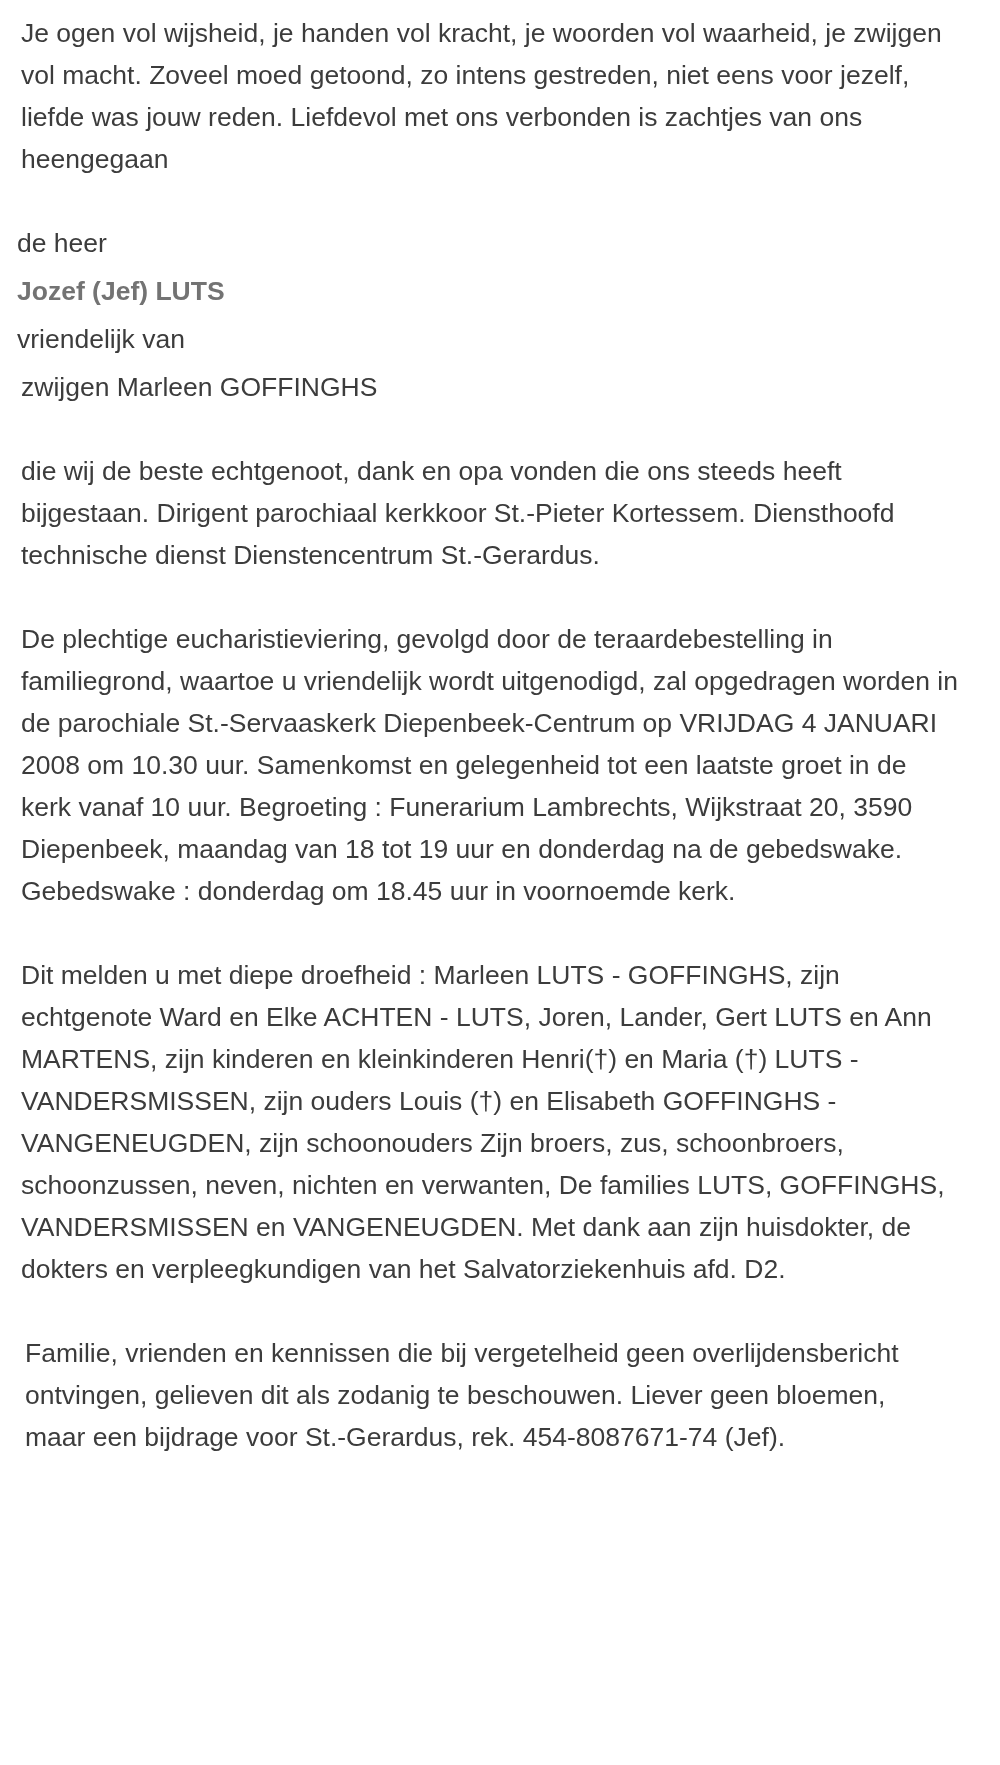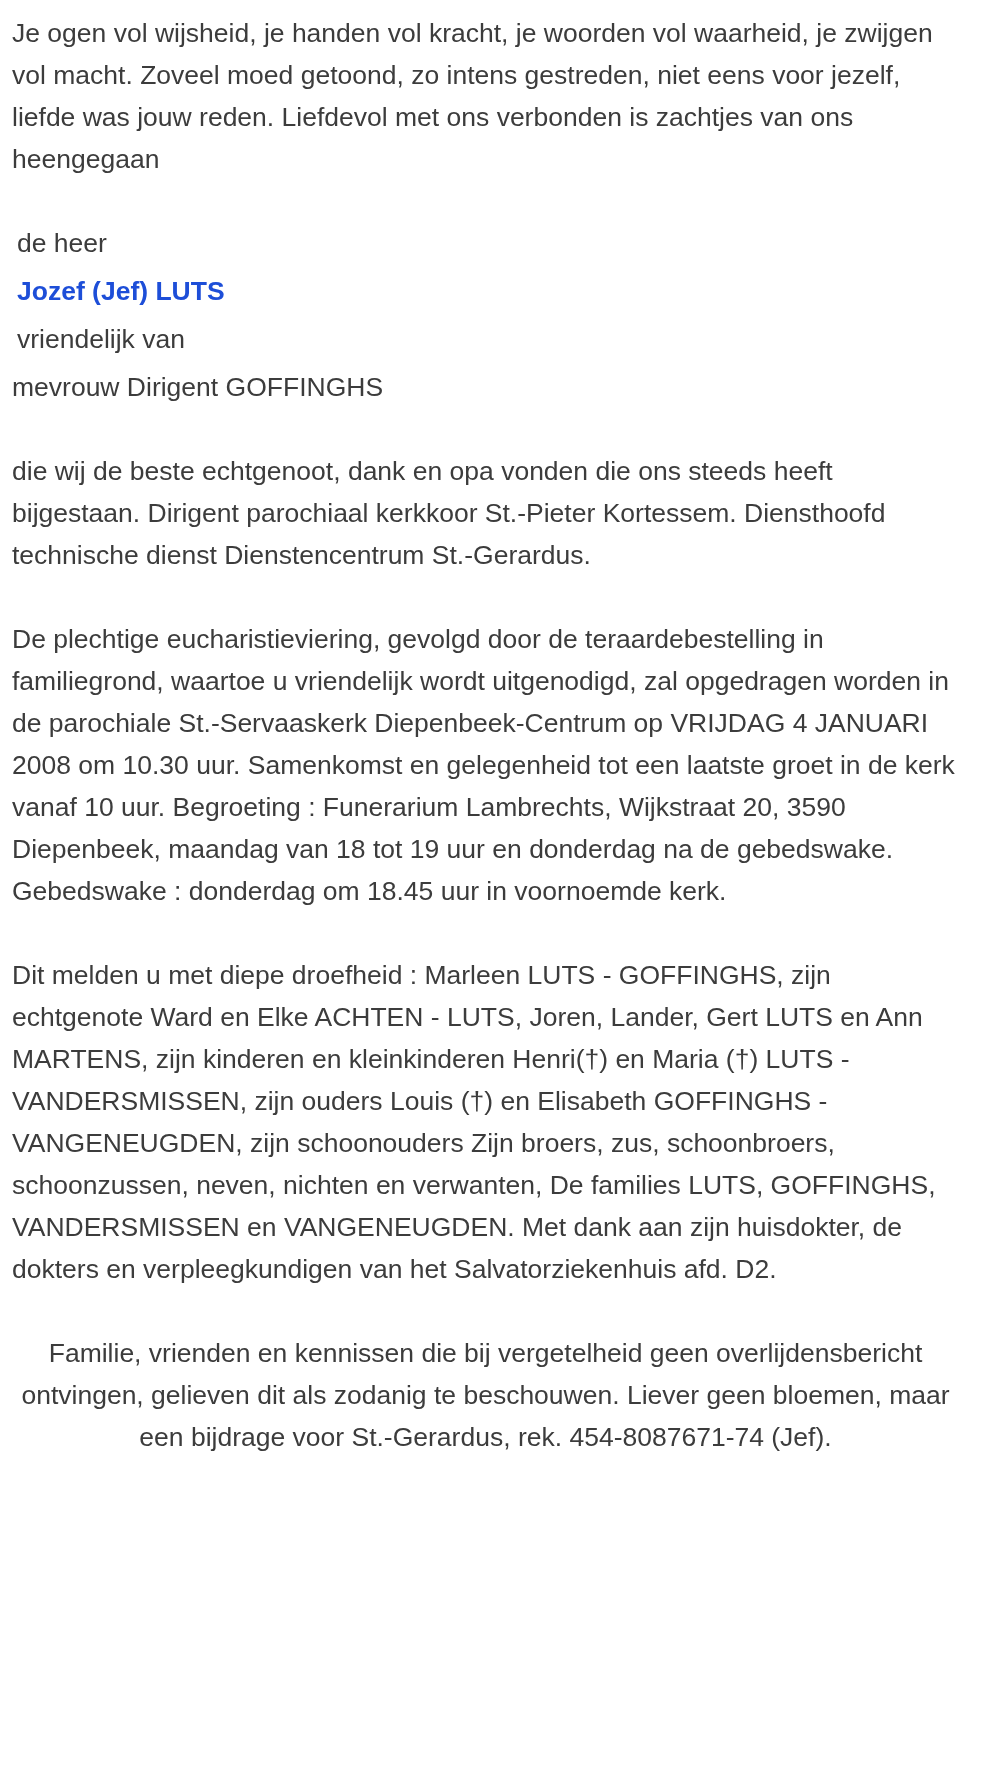--- a/index.html
+++ b/index.html
@@ -16,48 +16,47 @@
     min-height: 1765px;
     padding: 12px 38px 20px 9px;
     font-family: "Liberation Sans", sans-serif;
     font-size: 26.5px;
     line-height: 42px;
     font-weight: 400;
     color: #3c3c3c;
     text-align: left;
   }
   .para {
-    margin: 0 0 42px 3px;
+    margin: 0 0 42px 12px;
   }
   .tight {
     margin: 0 0 6px 8px;
   }
   .last {
-    margin: 0;
-    text-align: center;
+    margin: 16px;
   }
   .name-bold {
     font-weight: 700;
-    color: #1d4ed8;
+    color: #737373;
   }
 </style>
 </head>
 <body>
 
 <div class="obituary">
 
   <p class="para">Je ogen vol wijsheid, je handen vol kracht, je woorden vol waarheid, je zwijgen vol macht. Zoveel moed getoond, zo intens gestreden, niet eens voor jezelf, liefde was jouw reden. Liefdevol met ons verbonden is zachtjes van ons heengegaan</p>
 
   <p class="tight">de heer</p>
 
   <p class="tight name-bold">Jozef (Jef) LUTS</p>
 
   <p class="tight">vriendelijk van</p>
 
-  <p class="para">mevrouw Dirigent GOFFINGHS</p>
+  <p class="para">zwijgen Marleen GOFFINGHS</p>
 
   <p class="para">die wij de beste echtgenoot, dank en opa vonden die ons steeds heeft bijgestaan. Dirigent parochiaal kerkkoor St.-Pieter Kortessem. Diensthoofd technische dienst Dienstencentrum St.-Gerardus.</p>
 
 
   <p class="para">De plechtige eucharistieviering, gevolgd door de teraardebestelling in familiegrond, waartoe u vriendelijk wordt uitgenodigd, zal opgedragen worden in de parochiale St.-Servaaskerk Diepenbeek-Centrum op VRIJDAG 4 JANUARI 2008 om 10.30 uur. Samenkomst en gelegenheid tot een laatste groet in de kerk vanaf 10 uur. Begroeting : Funerarium Lambrechts, Wijkstraat 20, 3590 Diepenbeek, maandag van 18 tot 19 uur en donderdag na de gebedswake. Gebedswake : donderdag om 18.45 uur in voornoemde kerk.</p>
 
   <p class="para">Dit melden u met diepe droefheid : Marleen LUTS - GOFFINGHS, zijn echtgenote Ward en Elke ACHTEN - LUTS, Joren, Lander, Gert LUTS en Ann MARTENS, zijn kinderen en kleinkinderen Henri(†) en Maria (†) LUTS - VANDERSMISSEN, zijn ouders Louis (†) en Elisabeth GOFFINGHS - VANGENEUGDEN, zijn schoonouders Zijn broers, zus, schoonbroers, schoonzussen, neven, nichten en verwanten, De families LUTS, GOFFINGHS, VANDERSMISSEN en VANGENEUGDEN. Met dank aan zijn huisdokter, de dokters en verpleegkundigen van het Salvatorziekenhuis afd. D2.</p>
 
 
   <p class="last">Familie, vrienden en kennissen die bij vergetelheid geen overlijdensbericht ontvingen, gelieven dit als zodanig te beschouwen. Liever geen bloemen, maar een bijdrage voor St.-Gerardus, rek. 454-8087671-74 (Jef).</p>

